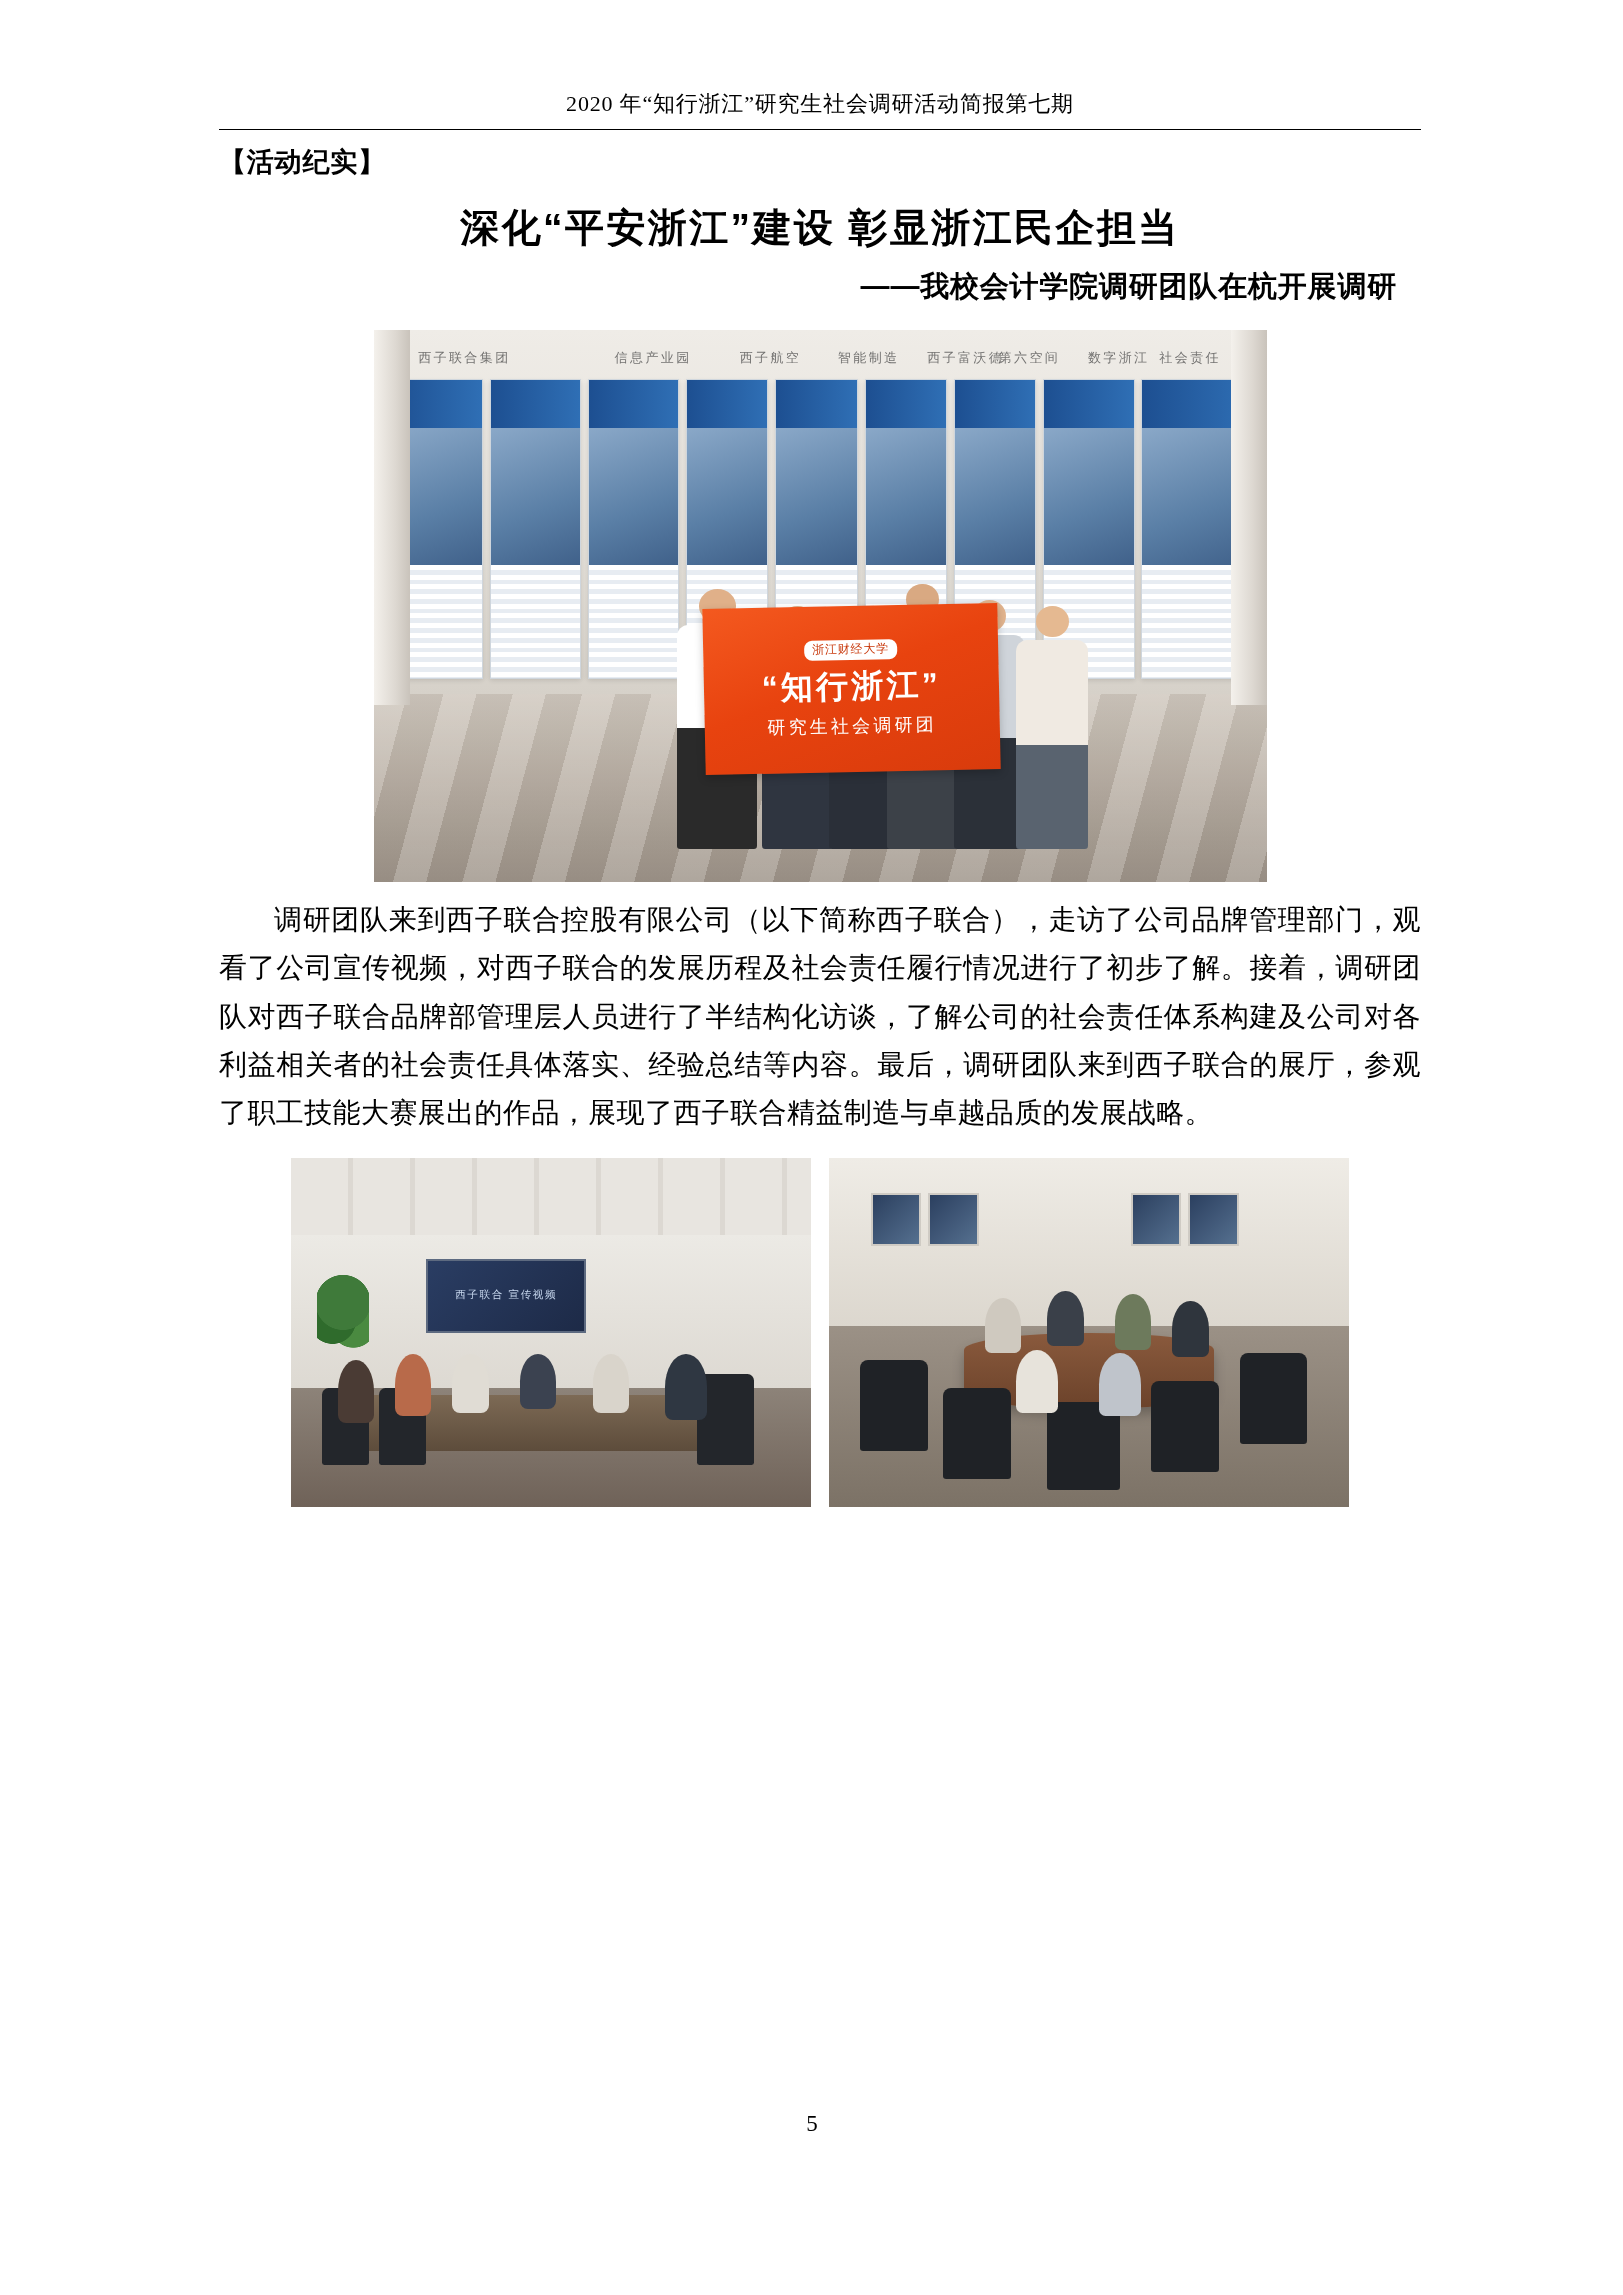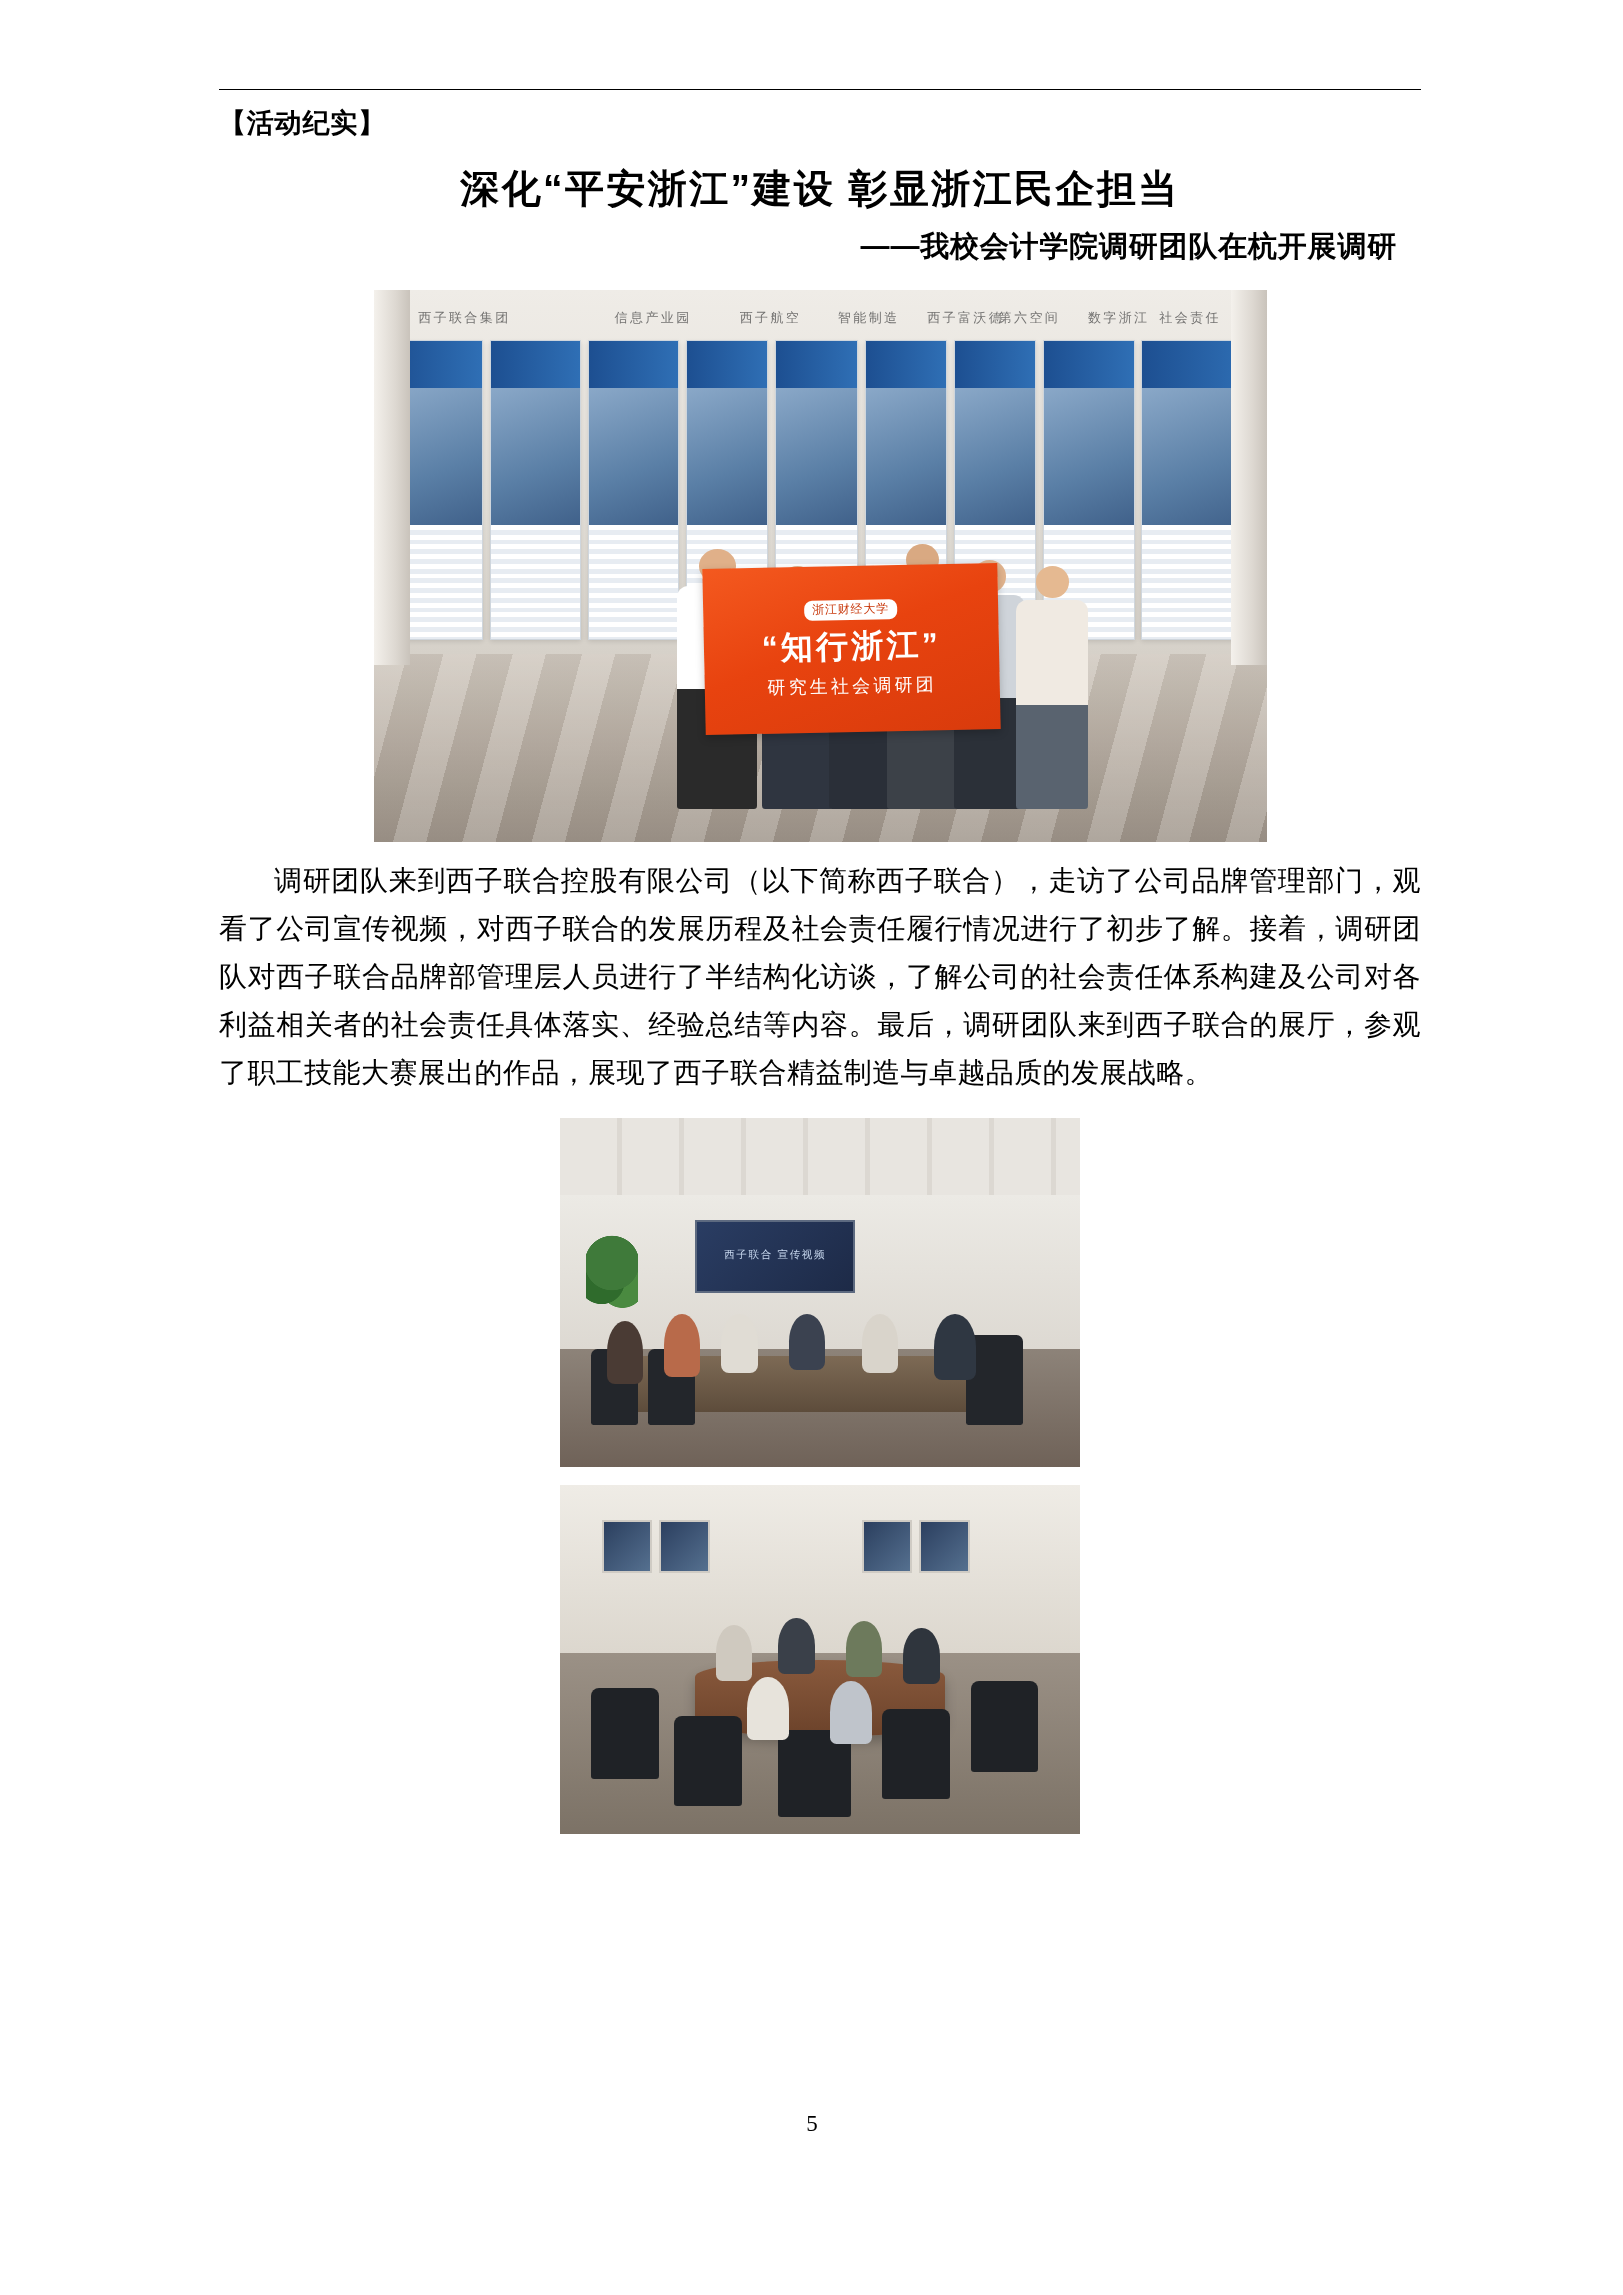--- a/index.html
+++ b/index.html
@@ -85,21 +85,20 @@
 
   
   .figure-block {
     margin: 21px 0 14.6px 0;
     display: flex;
     justify-content: center;
   }
   .figure-row {
     display: flex;
     gap: 18px;
-    flex-direction: column;
   }
 
   
   .photo1 {
     width: 893px;
     height: 552px;
     position: relative;
     overflow: hidden;
     background: linear-gradient(180deg, #d9d3cc 0%, #cfc8c0 55%, #b9b2aa 100%);
   }
@@ -259,20 +258,21 @@
     color: #000;
   }
 </style>
 </head>
 <body>
 
 <div class="page">
 
   <div class="content">
 
+    <div class="header">2020 年“知行浙江”研究生社会调研活动简报第七期</div>
     <hr class="header-rule">
 
     <div class="section-tag">【活动纪实】</div>
 
     <h1 class="doc-title">深化“平安浙江”建设  彰显浙江民企担当</h1>
     <div class="doc-subtitle">——我校会计学院调研团队在杭开展调研</div>
 
 
     <div class="figure-block">
       <div class="photo1">

